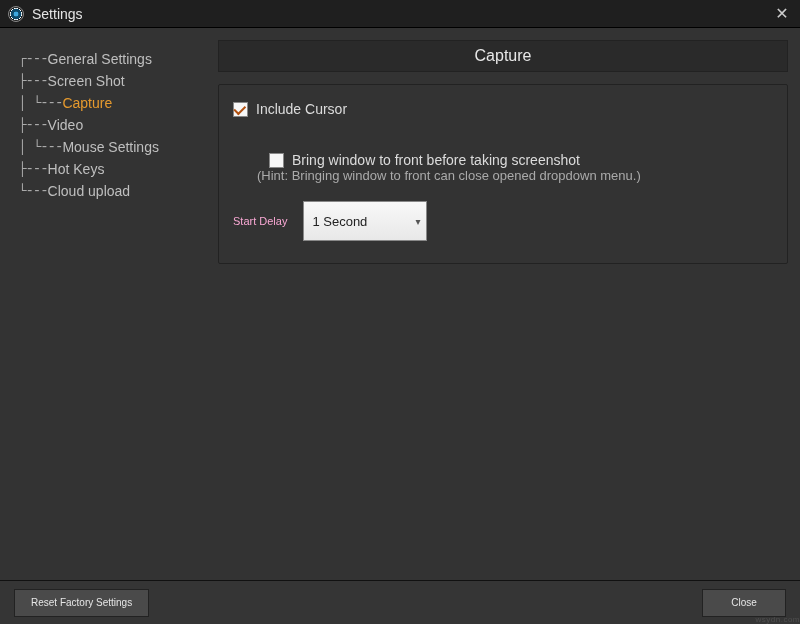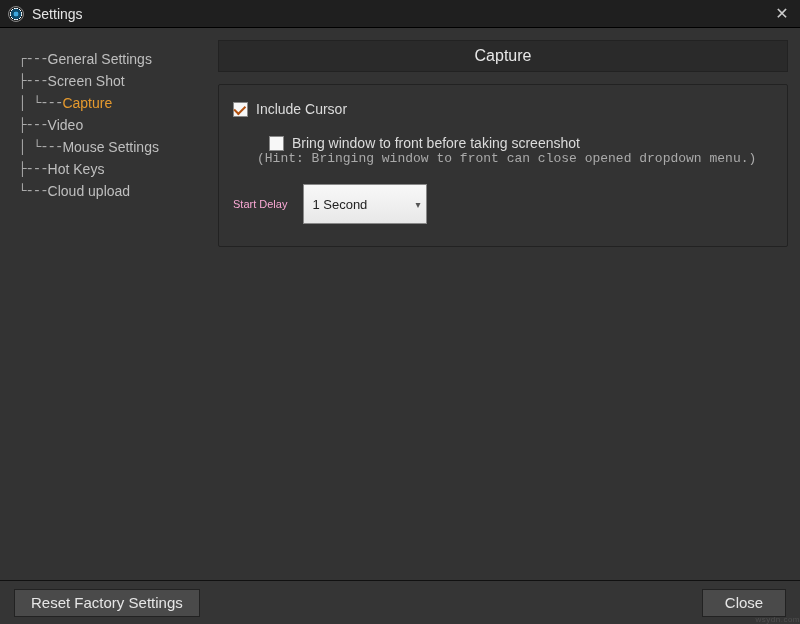--- a/index.html
+++ b/index.html
@@ -97,21 +97,21 @@
     }
     .panel-body {
       border: 1px solid #222;
       border-radius: 2px;
       padding: 16px 14px 22px 14px;
       background: #333333;
     }
     .form-row {
       display: flex;
       align-items: center;
-      margin-bottom: 18px;
+      margin-bottom: 35px;
     }
     .checkbox {
       width: 15px;
       height: 15px;
       border: 1px solid #888;
       background: #f7f7f7;
       margin-right: 8px;
       display: inline-flex;
       align-items: center;
       justify-content: center;
@@ -126,21 +126,20 @@
       transform: rotate(-45deg) translate(0px, -1px);
     }
     .cb-label {
       color: #dcdcdc;
       font-size: 14px;
     }
     .hint {
       color: #aaaaaa;
       font-size: 13px;
       margin: -10px 0 18px 24px;
-      font-family: Liberation Mono, monospace;
     }
     .delay-row {
       display: flex;
       align-items: center;
     }
     .delay-label {
       color: #f9a8d4;
       font-size: 11px;
       margin-right: 16px;
     }
@@ -173,21 +172,21 @@
       display: flex;
       align-items: center;
       padding: 0 14px;
     }
     .btn {
       background: #4a4a4a;
       border: 1px solid #222;
       color: #e6e6e6;
       height: 28px;
       padding: 0 16px;
-      font-size: 15px;
+      font-size: 10px;
       display: flex;
       align-items: center;
       justify-content: center;
       cursor: pointer;
     }
     .btn.close-btn {
       margin-left: auto;
       width: 84px;
     }
     .watermark {

